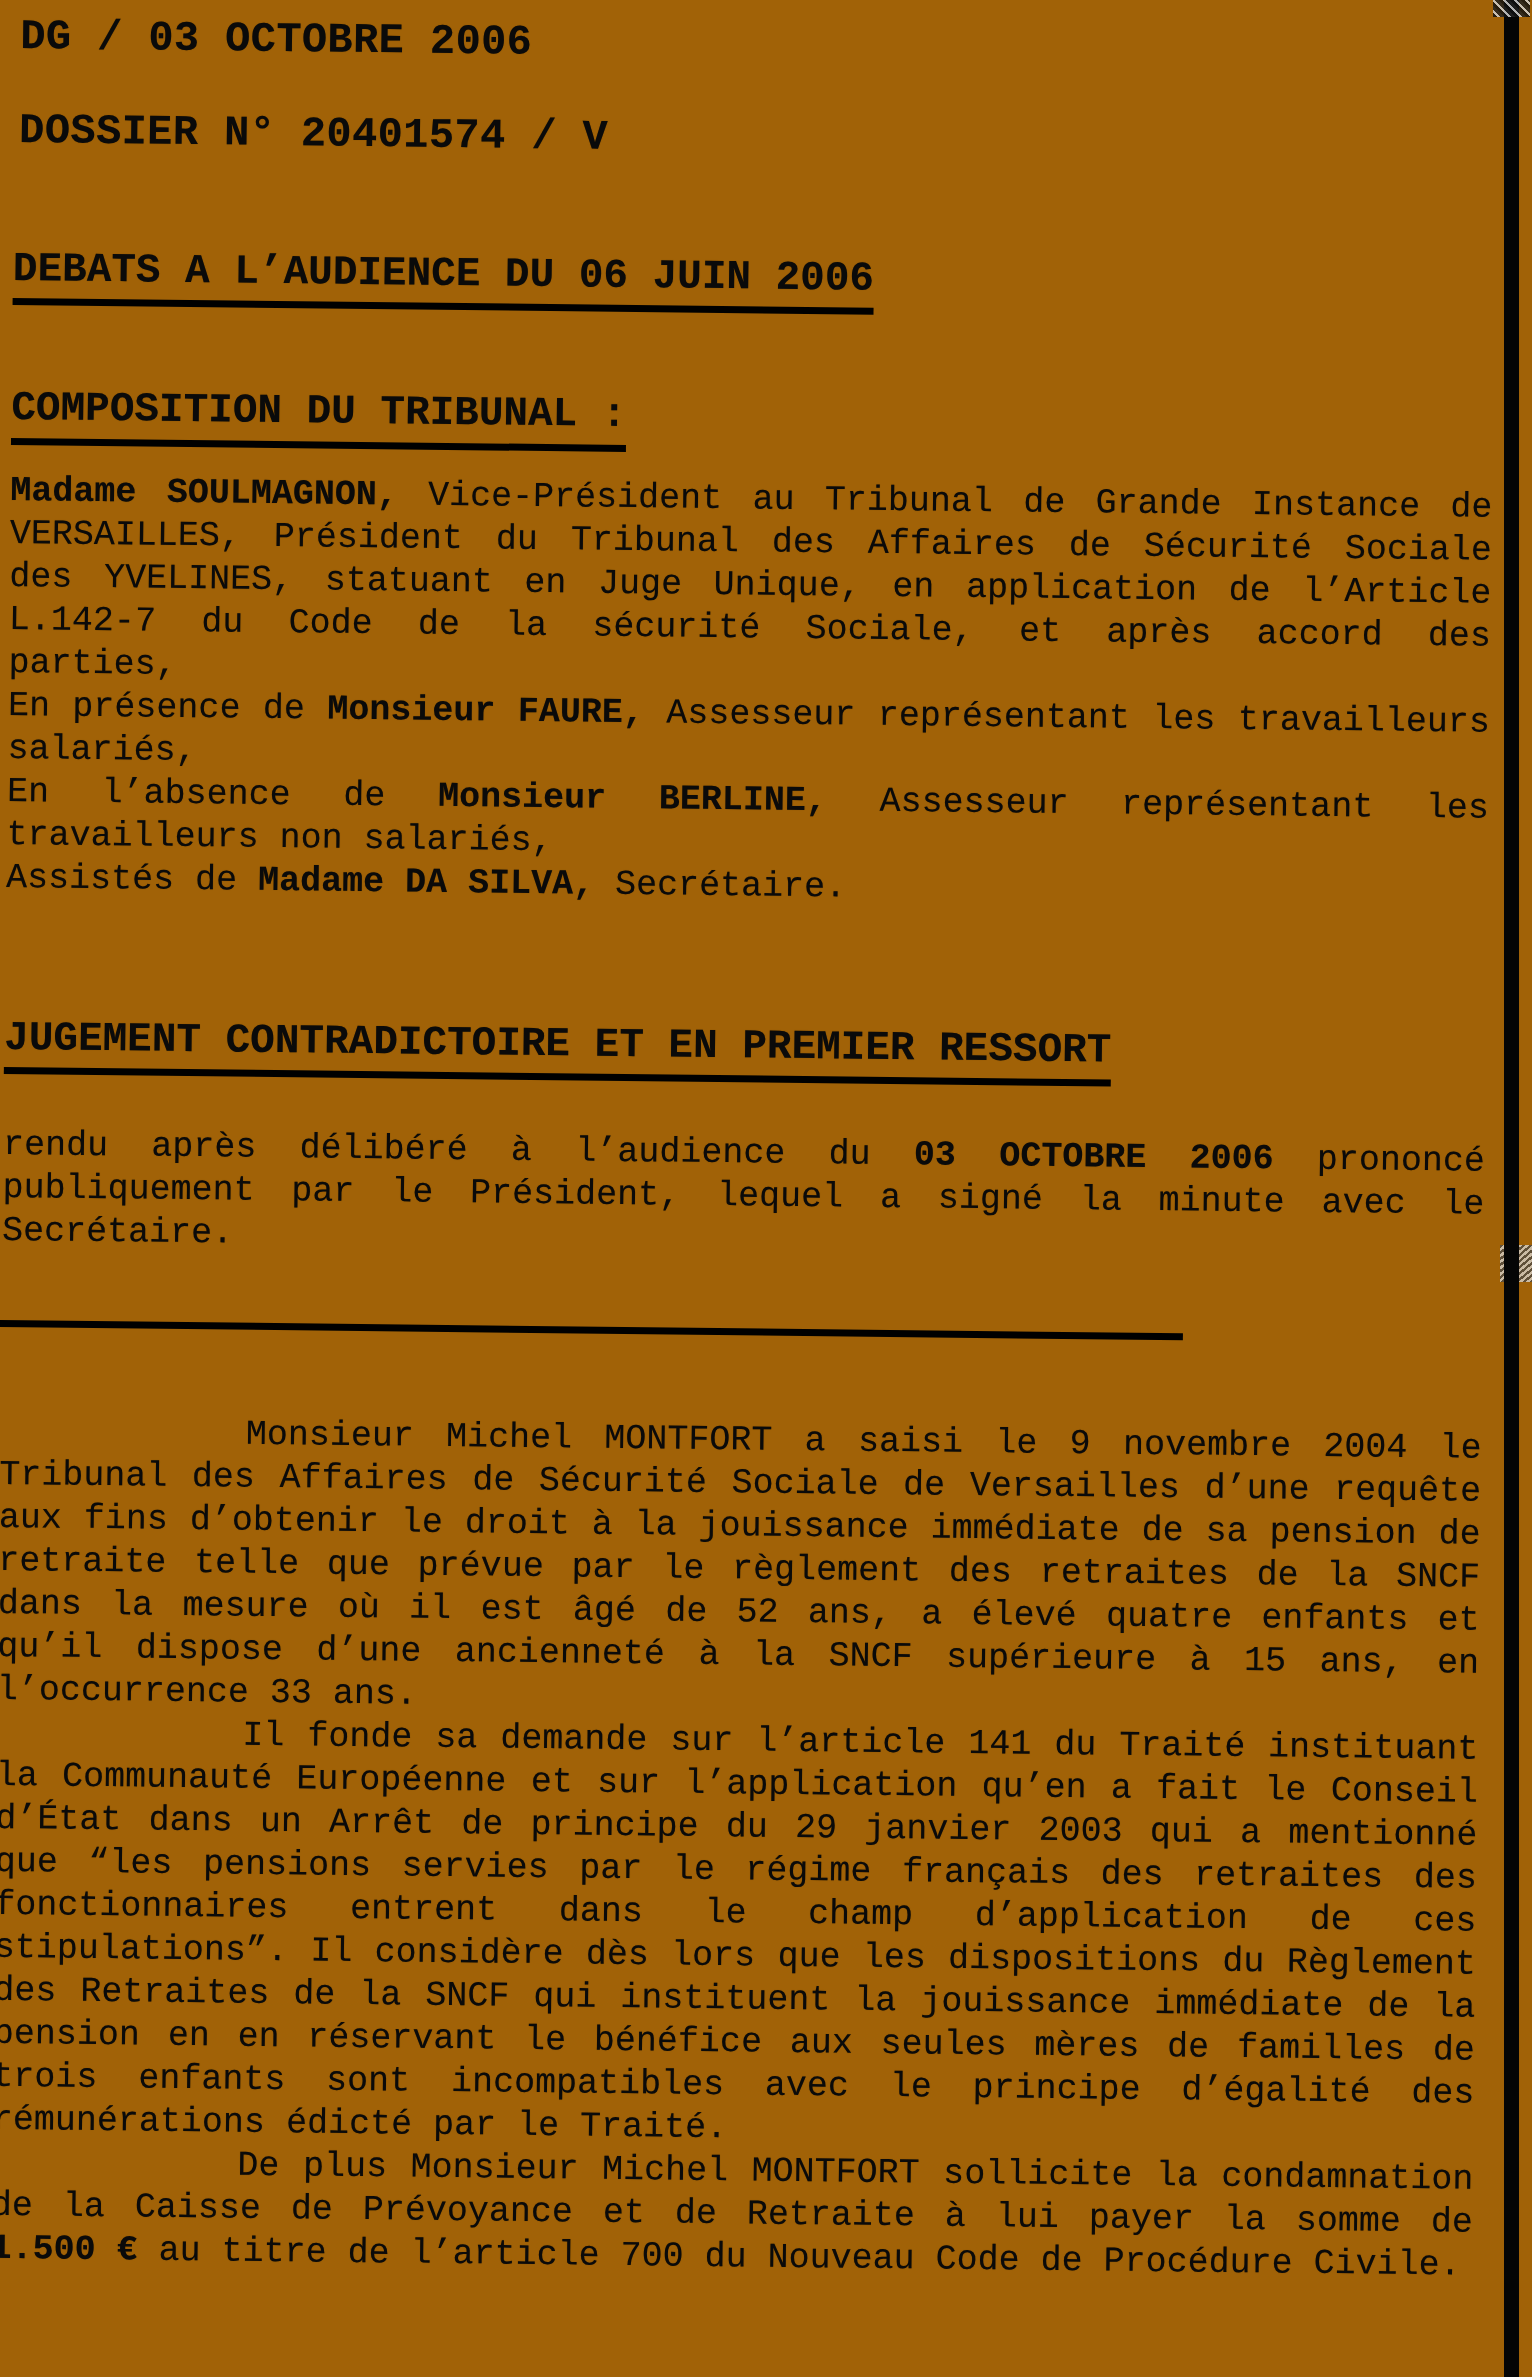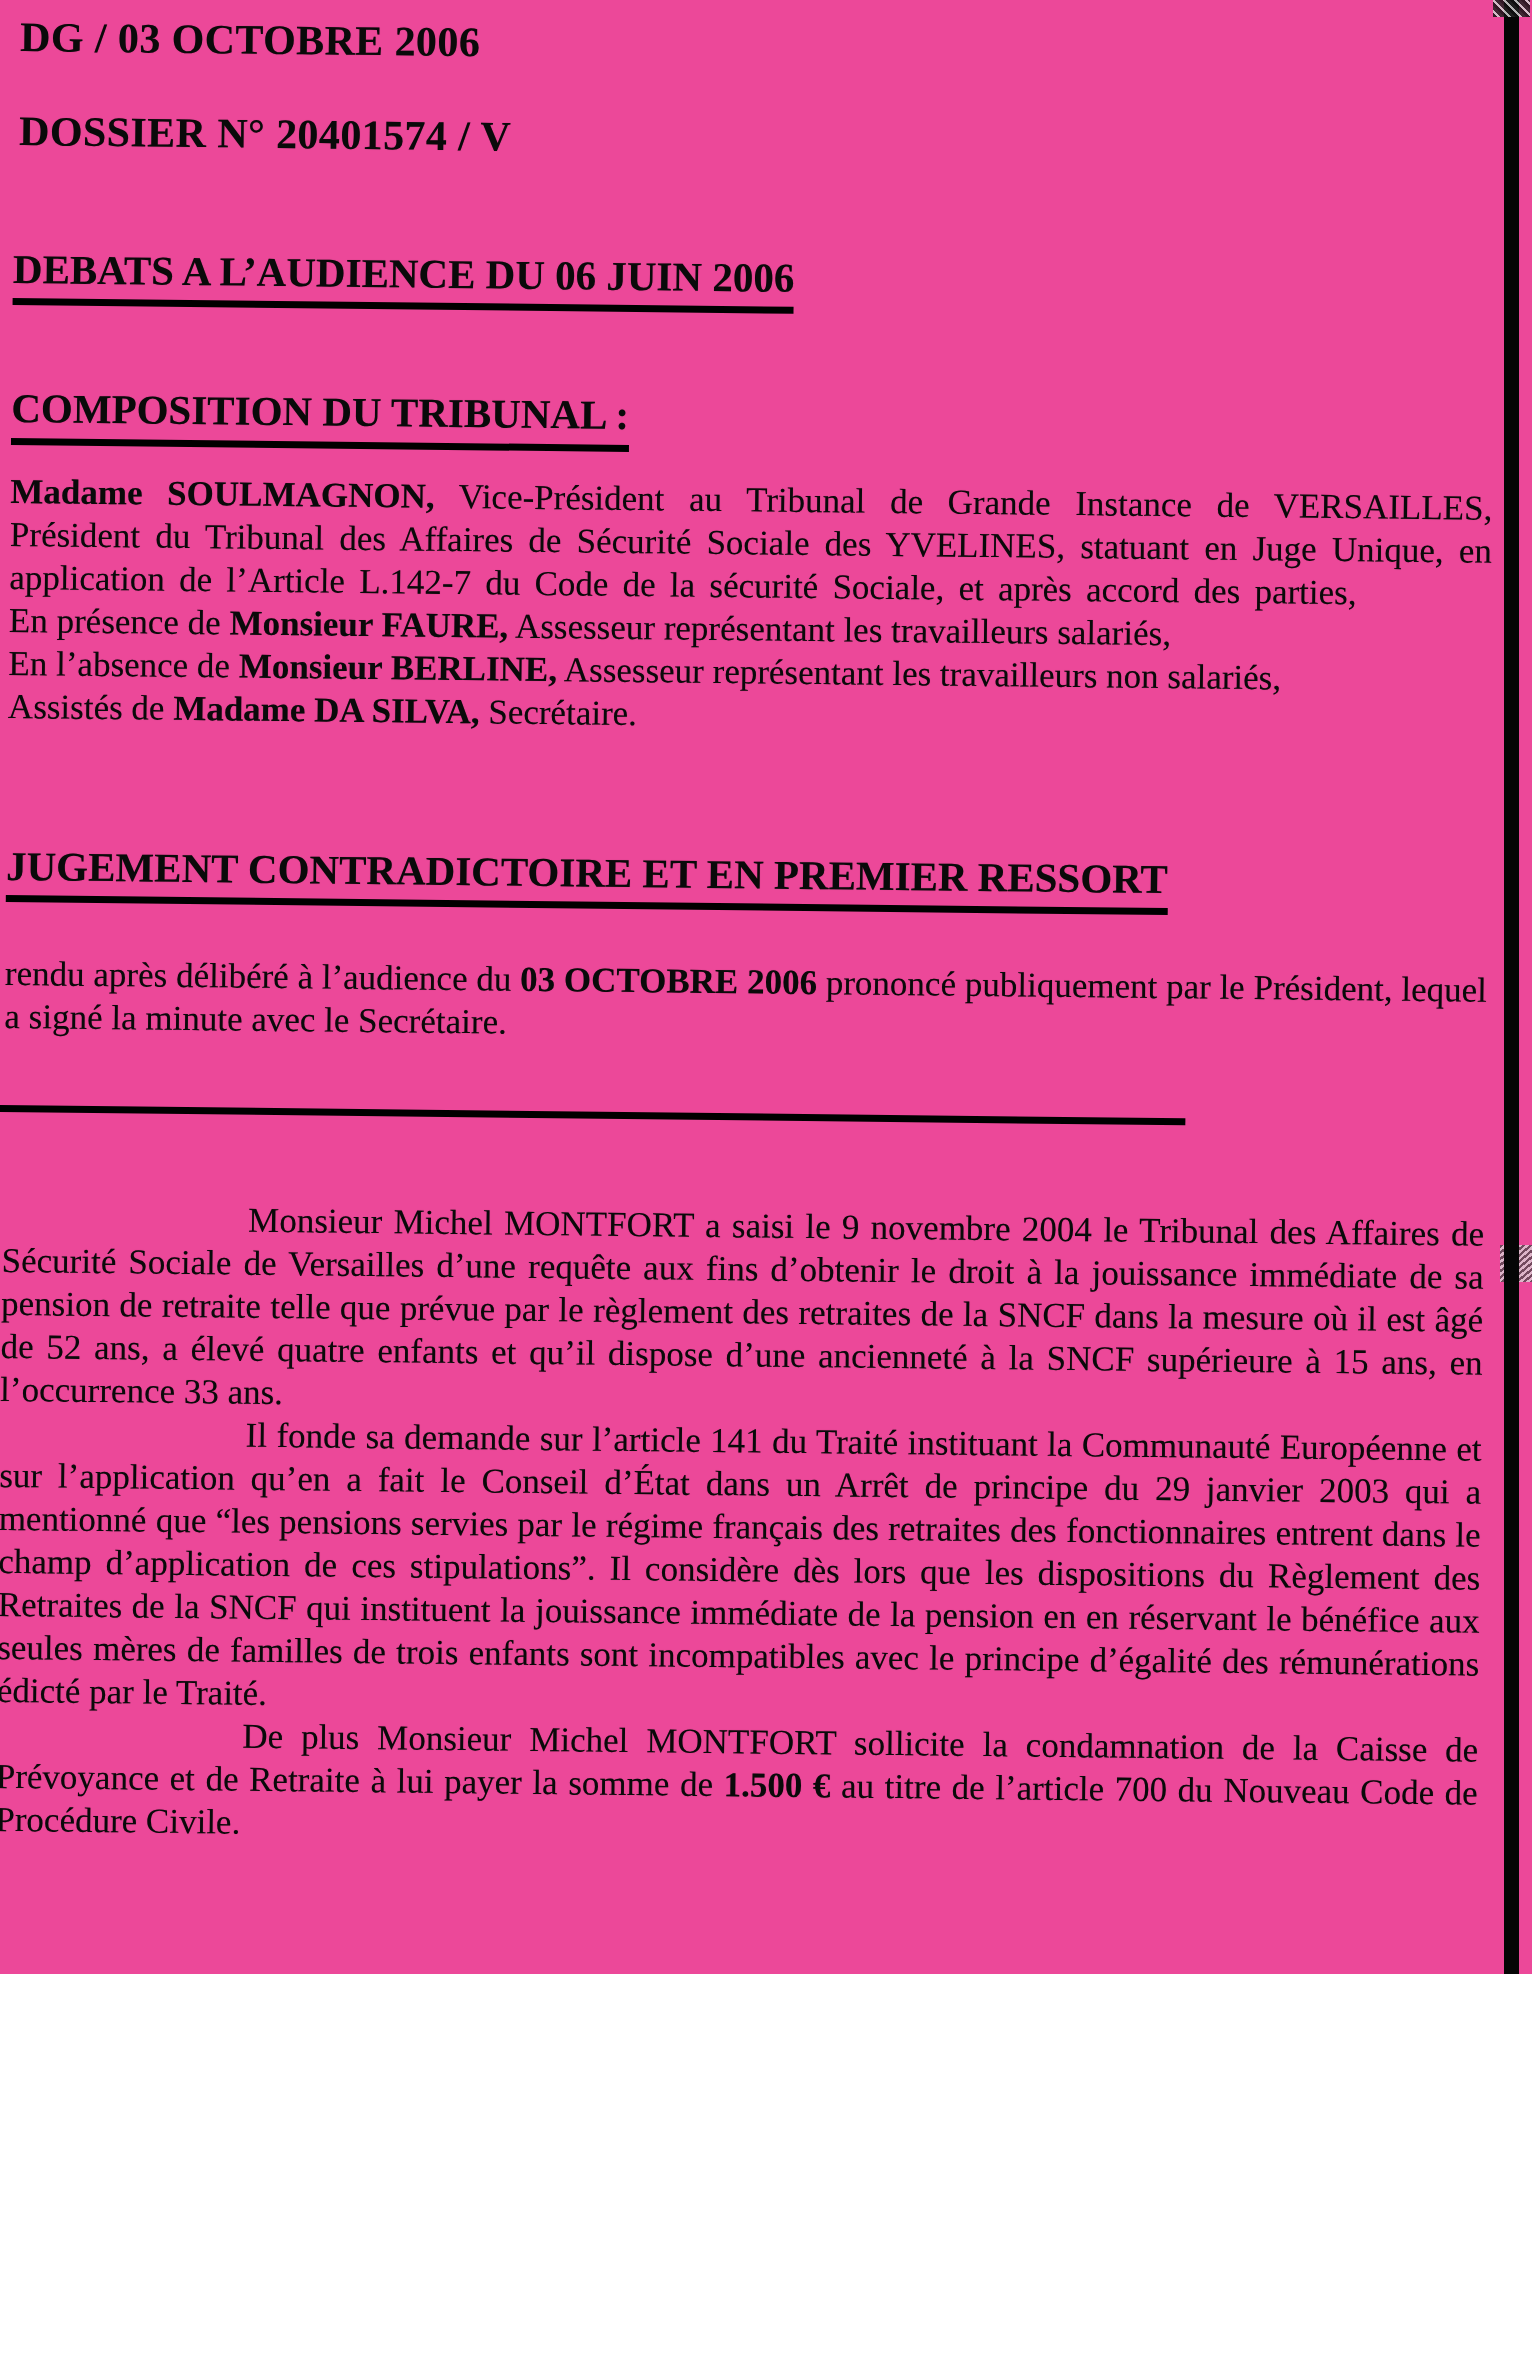--- a/index.html
+++ b/index.html
@@ -3,24 +3,24 @@
 <meta charset="utf-8">
 <style>
   html, body {
     margin: 0;
     padding: 0;
     background: #ffffff;
   }
   .page {
     position: relative;
     width: 1533px;
-    height: 1974px;
-    background: #ec4899;
+    height: 2377px;
+    background: #a16207;
     overflow: hidden;
-    font-family: Liberation Serif, serif;
+    font-family: Liberation Mono, monospace;
     color: #0a0a0a;
   }
   .content {
     position: absolute;
     left: 15.6px;
     top: 0;
     width: 1482px;
     transform: rotate(0.65deg);
     transform-origin: 0 0;
     text-shadow: 0 0 0.8px rgba(0,0,0,0.38);

